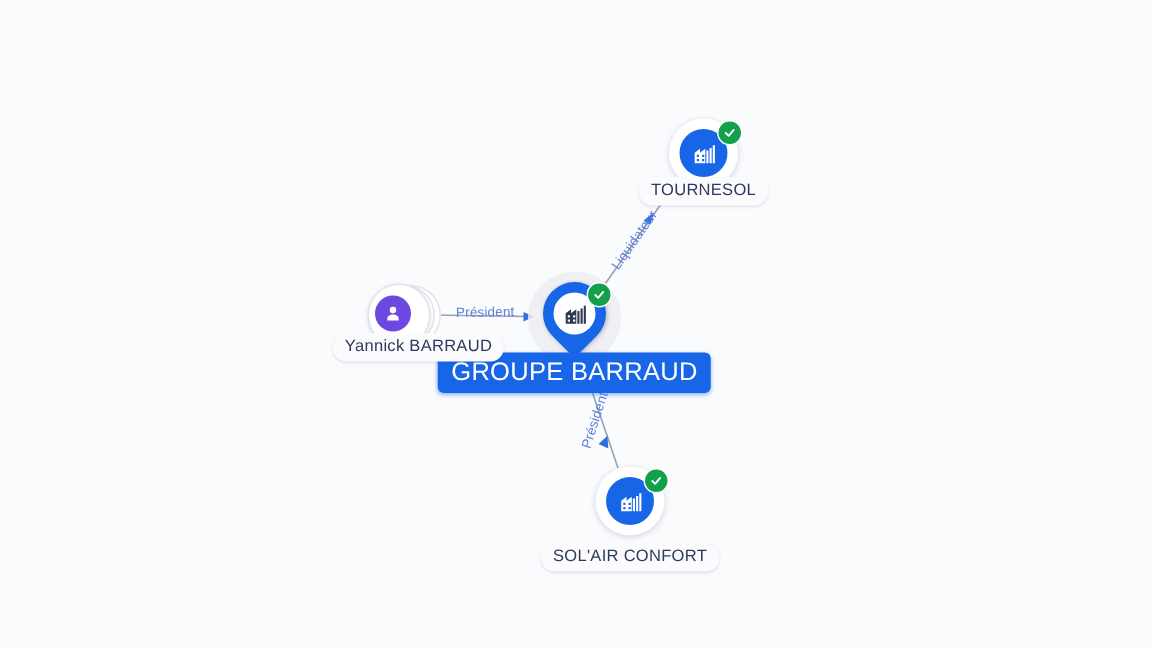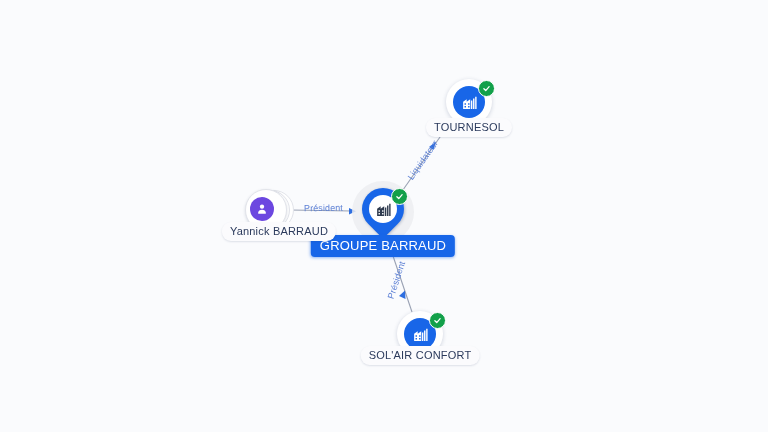--- a/index.html
+++ b/index.html
@@ -129,21 +129,21 @@
     letter-spacing: .2px;
     color: #2b3a5c;
     background: #fbfbfd;
     border-radius: 9px;
     padding: 3px 8px 4px;
     box-shadow: 0 1px 2px rgba(30,50,95,.13);
   }
   .node-label.primary {
     background: #1866e8;
     color: #ffffff;
-    font-size: 13px;
+    font-size: 17px;
     font-weight: 500;
     border-radius: 4px;
     padding: 3px 9px 4px;
     box-shadow: 0 1px 3px rgba(24,102,232,.45);
   }
 
   
   .edge-label {
     position: absolute;
     white-space: nowrap;
@@ -215,21 +215,21 @@
       <svg width="17" height="17" viewBox="0 0 24 24" aria-hidden="true">
         <path fill="#ffffff" d="M3 21V11l5-3.6V11l5-3.6V21H3zm7-2h2v-2h-2v2zm-5 0h2v-2H5v2zm0-4h2v-2H5v2zm5 0h2v-2h-2v2z"></path>
         <path fill="#ffffff" d="M14 21V9h2v12h-2zm3 0V6.5h2V21h-2zm3 0V4h2v17h-2z"></path>
       </svg>
     </div>
     <div class="badge-check" style="left:9px; top:-22px;">
       <svg width="9" height="9" viewBox="0 0 24 24" aria-hidden="true">
         <path fill="none" stroke="#ffffff" stroke-width="3.4" stroke-linecap="round" stroke-linejoin="round" d="M5 12.5 L10 17.5 L19 7"></path>
       </svg>
     </div>
-    <div class="node-label" style="left:0px; top:12px;">SOL'AIR CONFORT</div>
+    <div class="node-label" style="left:0px; top:28px;">SOL'AIR CONFORT</div>
   </div>
 
   <div class="node" style="left:262px; top:209px;">
     <div class="stack stack-a"></div>
     <div class="stack stack-b"></div>
     <div class="stack stack-c"></div>
     <div class="person-disc">
       <svg width="14" height="14" viewBox="0 0 24 24" aria-hidden="true">
         <circle cx="12" cy="8" r="3.7" fill="#ffffff"></circle>
         <path fill="#ffffff" d="M12 13.2c-3.6 0-6.5 2.1-6.5 4.7V20h13v-2.1c0-2.6-2.9-4.7-6.5-4.7z"></path>

